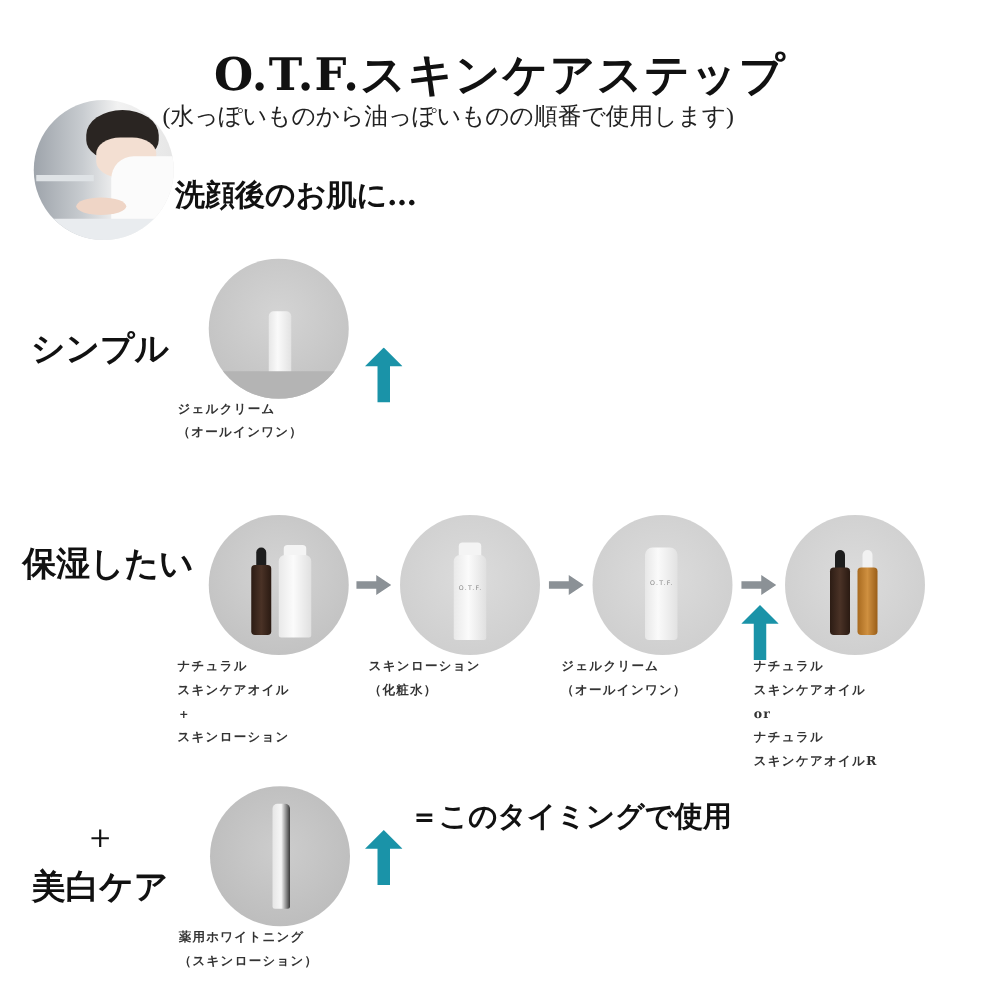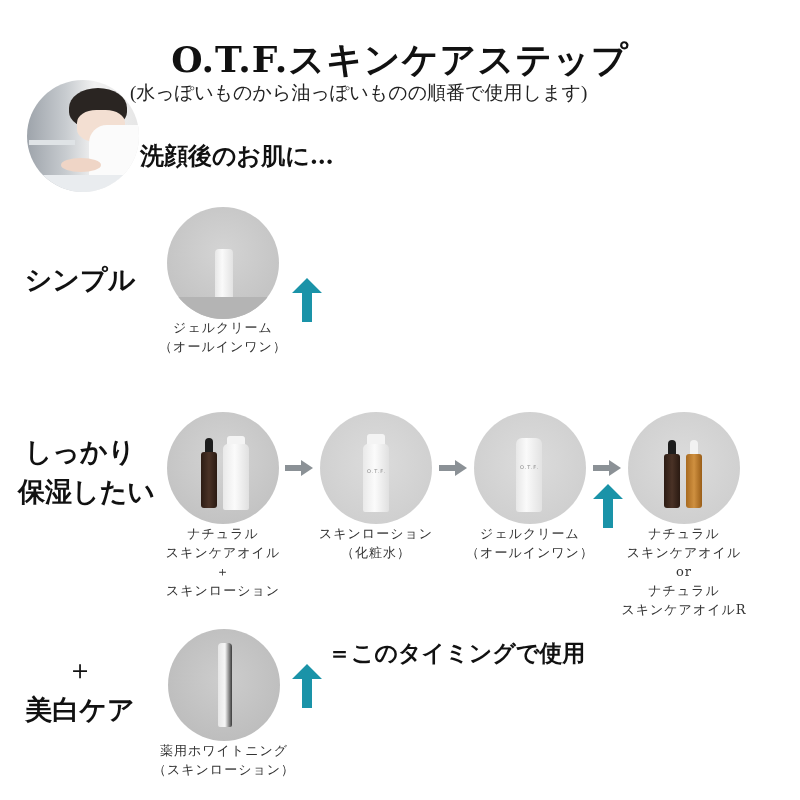--- a/index.html
+++ b/index.html
@@ -14,21 +14,21 @@
   .photo .head { position:absolute; left:42px; top:8px; width:58px; height:40px; border-radius:50% 50% 40% 40%; background:#2a2522; }
   .photo .face { position:absolute; left:50px; top:30px; width:48px; height:32px; border-radius:40%; background:#f3dfd2; }
   .photo .shirt { position:absolute; left:62px; top:45px; width:60px; height:60px; background:#fbfbfb; border-radius:30% 0 0 0; }
   .photo .hands { position:absolute; left:34px; top:78px; width:40px; height:14px; border-radius:50%; background:#efd5c6; }
   .photo .sink { position:absolute; left:0; top:95px; width:112px; height:20px; background:#e9ecef; }
   .photo .tap { position:absolute; left:2px; top:60px; width:46px; height:5px; background:#dfe3e6; }
 
   .row-label { text-align:center; font-size:27px; font-weight:bold; line-height:40px; white-space:nowrap; }
   .circle { width:112px; height:112px; border-radius:50%; overflow:hidden; background:radial-gradient(circle at 50% 40%,#d4d4d4 0%,#c4c4c4 70%,#bdbdbd 100%); }
   .circle.light { background:radial-gradient(circle at 50% 45%,#dcdcdc 0%,#cfcfcf 75%,#c6c6c6 100%); }
-  .caption { text-align:center; font-size:13px; line-height:19px; color:#333; white-space:nowrap; letter-spacing:1px; }
+  .caption { font-size:10px; line-height:19px; color:#333; white-space:nowrap; letter-spacing:1px;font-weight:bold; }
 
   
   .tube { position:absolute; background:linear-gradient(90deg,#e7e7e7,#fafafa 40%,#e2e2e2); border-radius:4px 4px 2px 2px; }
   .bottle-w { position:absolute; background:linear-gradient(90deg,#e9e9e9,#fbfbfb 45%,#e0e0e0); border-radius:5px 5px 2px 2px; }
   .bottle-cap-w { position:absolute; background:#f4f4f4; border-radius:3px 3px 0 0; }
   .bottle-b { position:absolute; background:linear-gradient(90deg,#2c1c14,#4a3226 50%,#2a1a12); border-radius:3px; }
   .bottle-a { position:absolute; background:linear-gradient(90deg,#a86a1f,#cf9040 50%,#9a5e18); border-radius:3px; }
   .dropper-b { position:absolute; background:#1d1d1d; border-radius:6px 6px 2px 2px; }
   .dropper-w { position:absolute; background:#f2f2f2; border-radius:6px 6px 2px 2px; }
   .logo { position:absolute; font-size:5px; color:#888; letter-spacing:1px; font-family:"DejaVu Sans",sans-serif; }
@@ -63,21 +63,20 @@
 </div>
 <div class="abs caption" style="left:142px; top:318px; width:162px;">
   <div>ジェルクリーム</div>
   <div>（オールインワン）</div>
 </div>
 <svg class="abs arrow-teal" style="left:292px; top:278px;" viewBox="0 0 30 44">
   <polygon points="15,0 30,15 20,15 20,44 10,44 10,15 0,15" fill="#1a93a8"></polygon>
 </svg>
 
 <div class="abs row-label" style="left:18px; top:432px; width:124px;">
-  <div>しっかり</div>
   <div>保湿したい</div>
 </div>
 
 <div class="abs circle" style="left:167px; top:412px;">
   <div class="dropper-b" style="left:38px; top:26px; width:8px; height:16px;"></div>
   <div class="bottle-b" style="left:34px; top:40px; width:16px; height:56px;"></div>
   <div class="bottle-cap-w" style="left:60px; top:24px; width:18px; height:10px;"></div>
   <div class="bottle-w" style="left:56px; top:32px; width:26px; height:66px;"></div>
 </div>
 <div class="abs caption" style="left:142px; top:524px; width:162px;">

